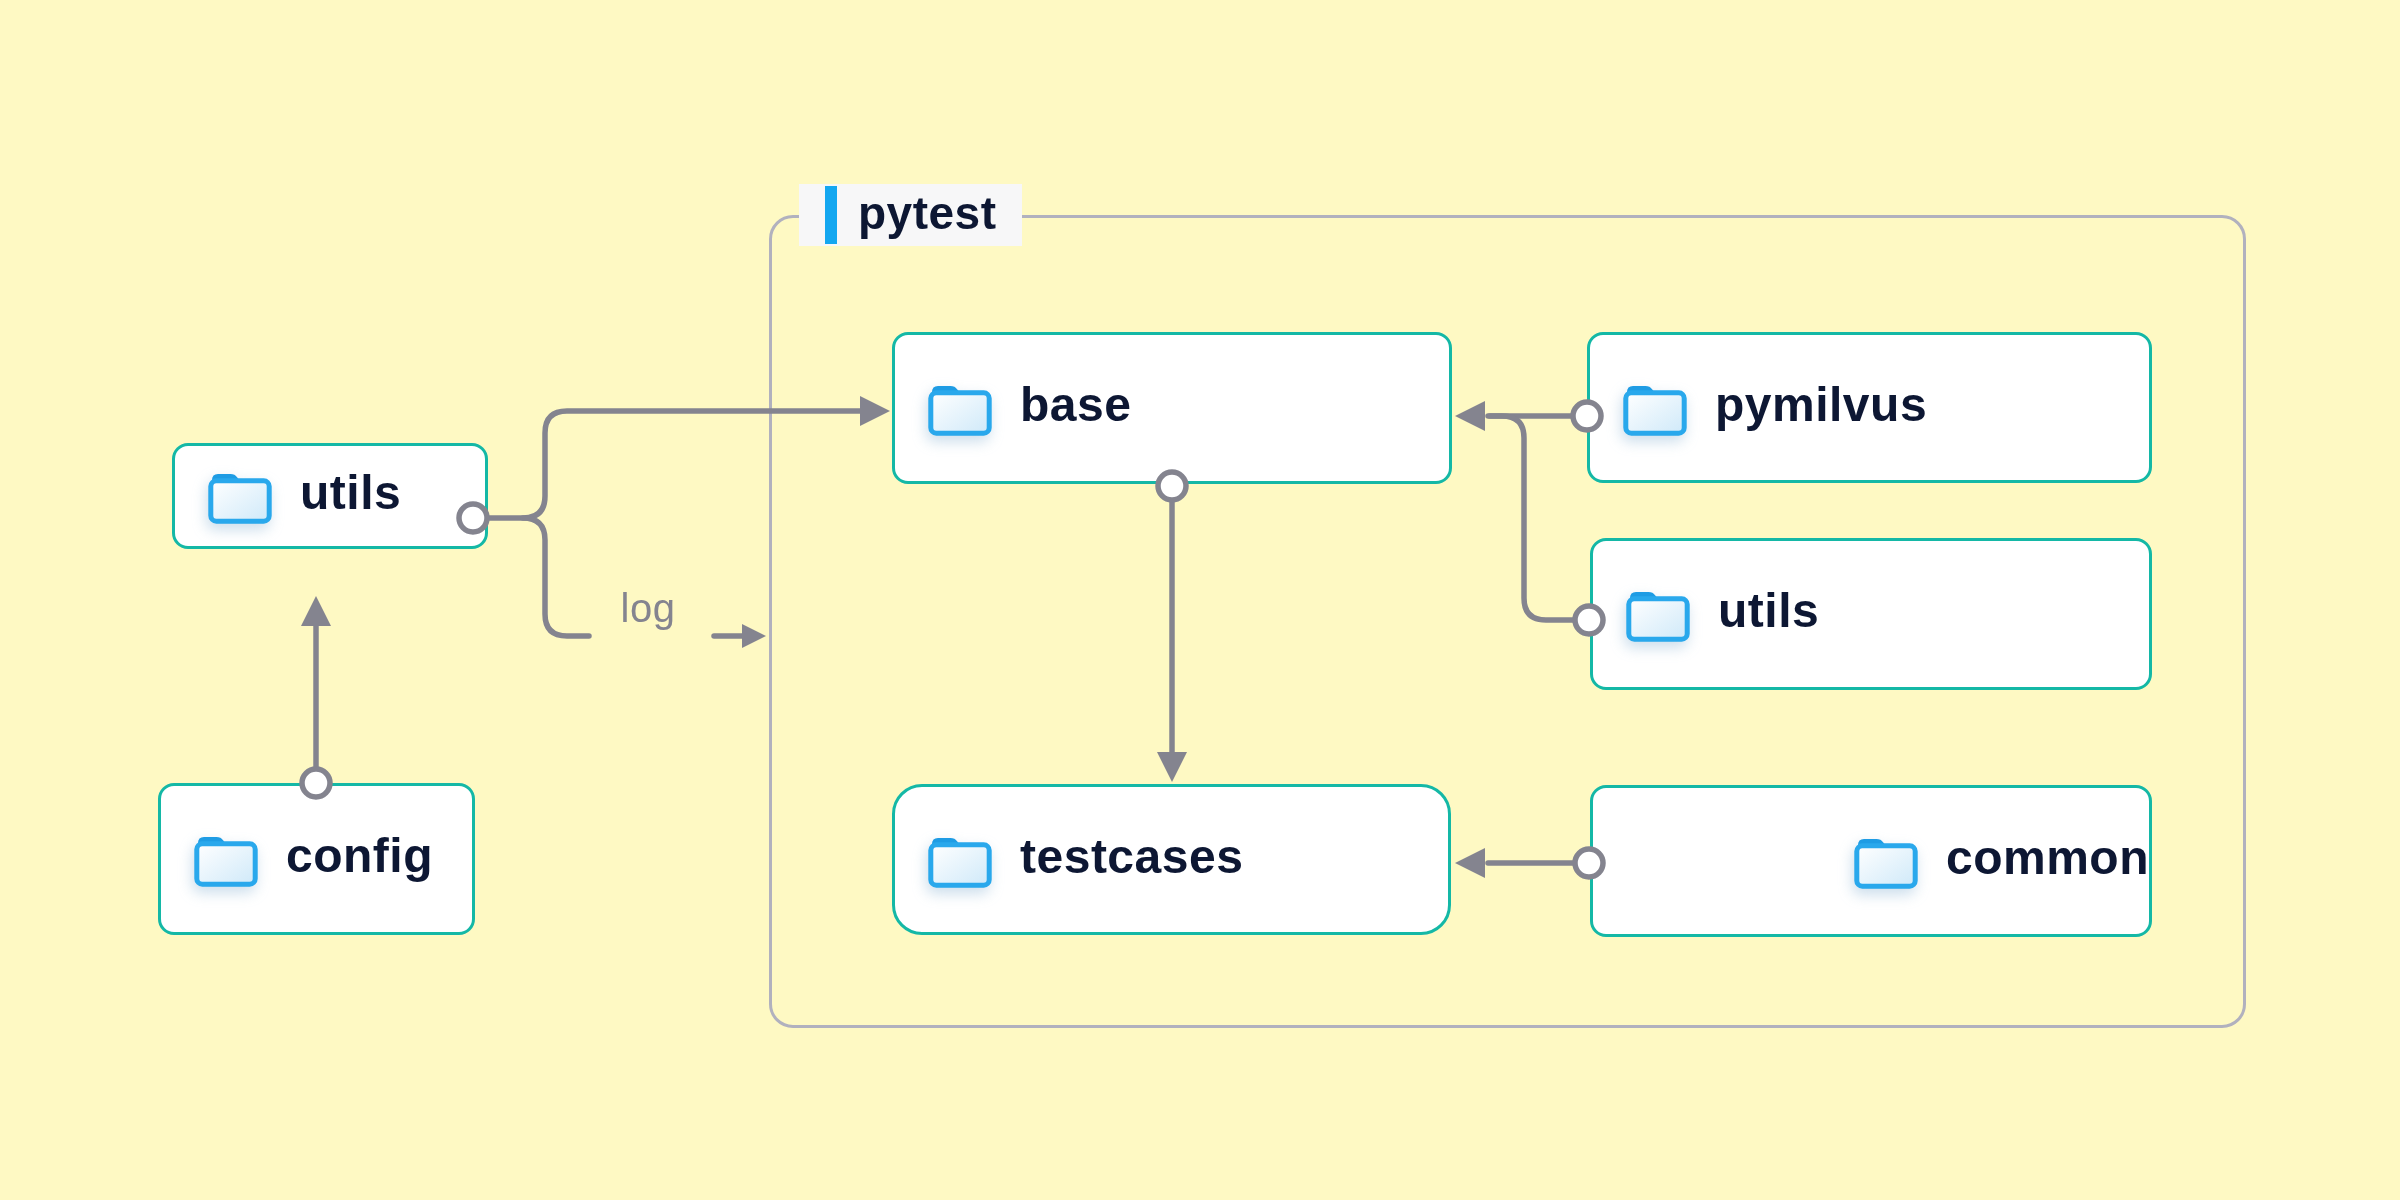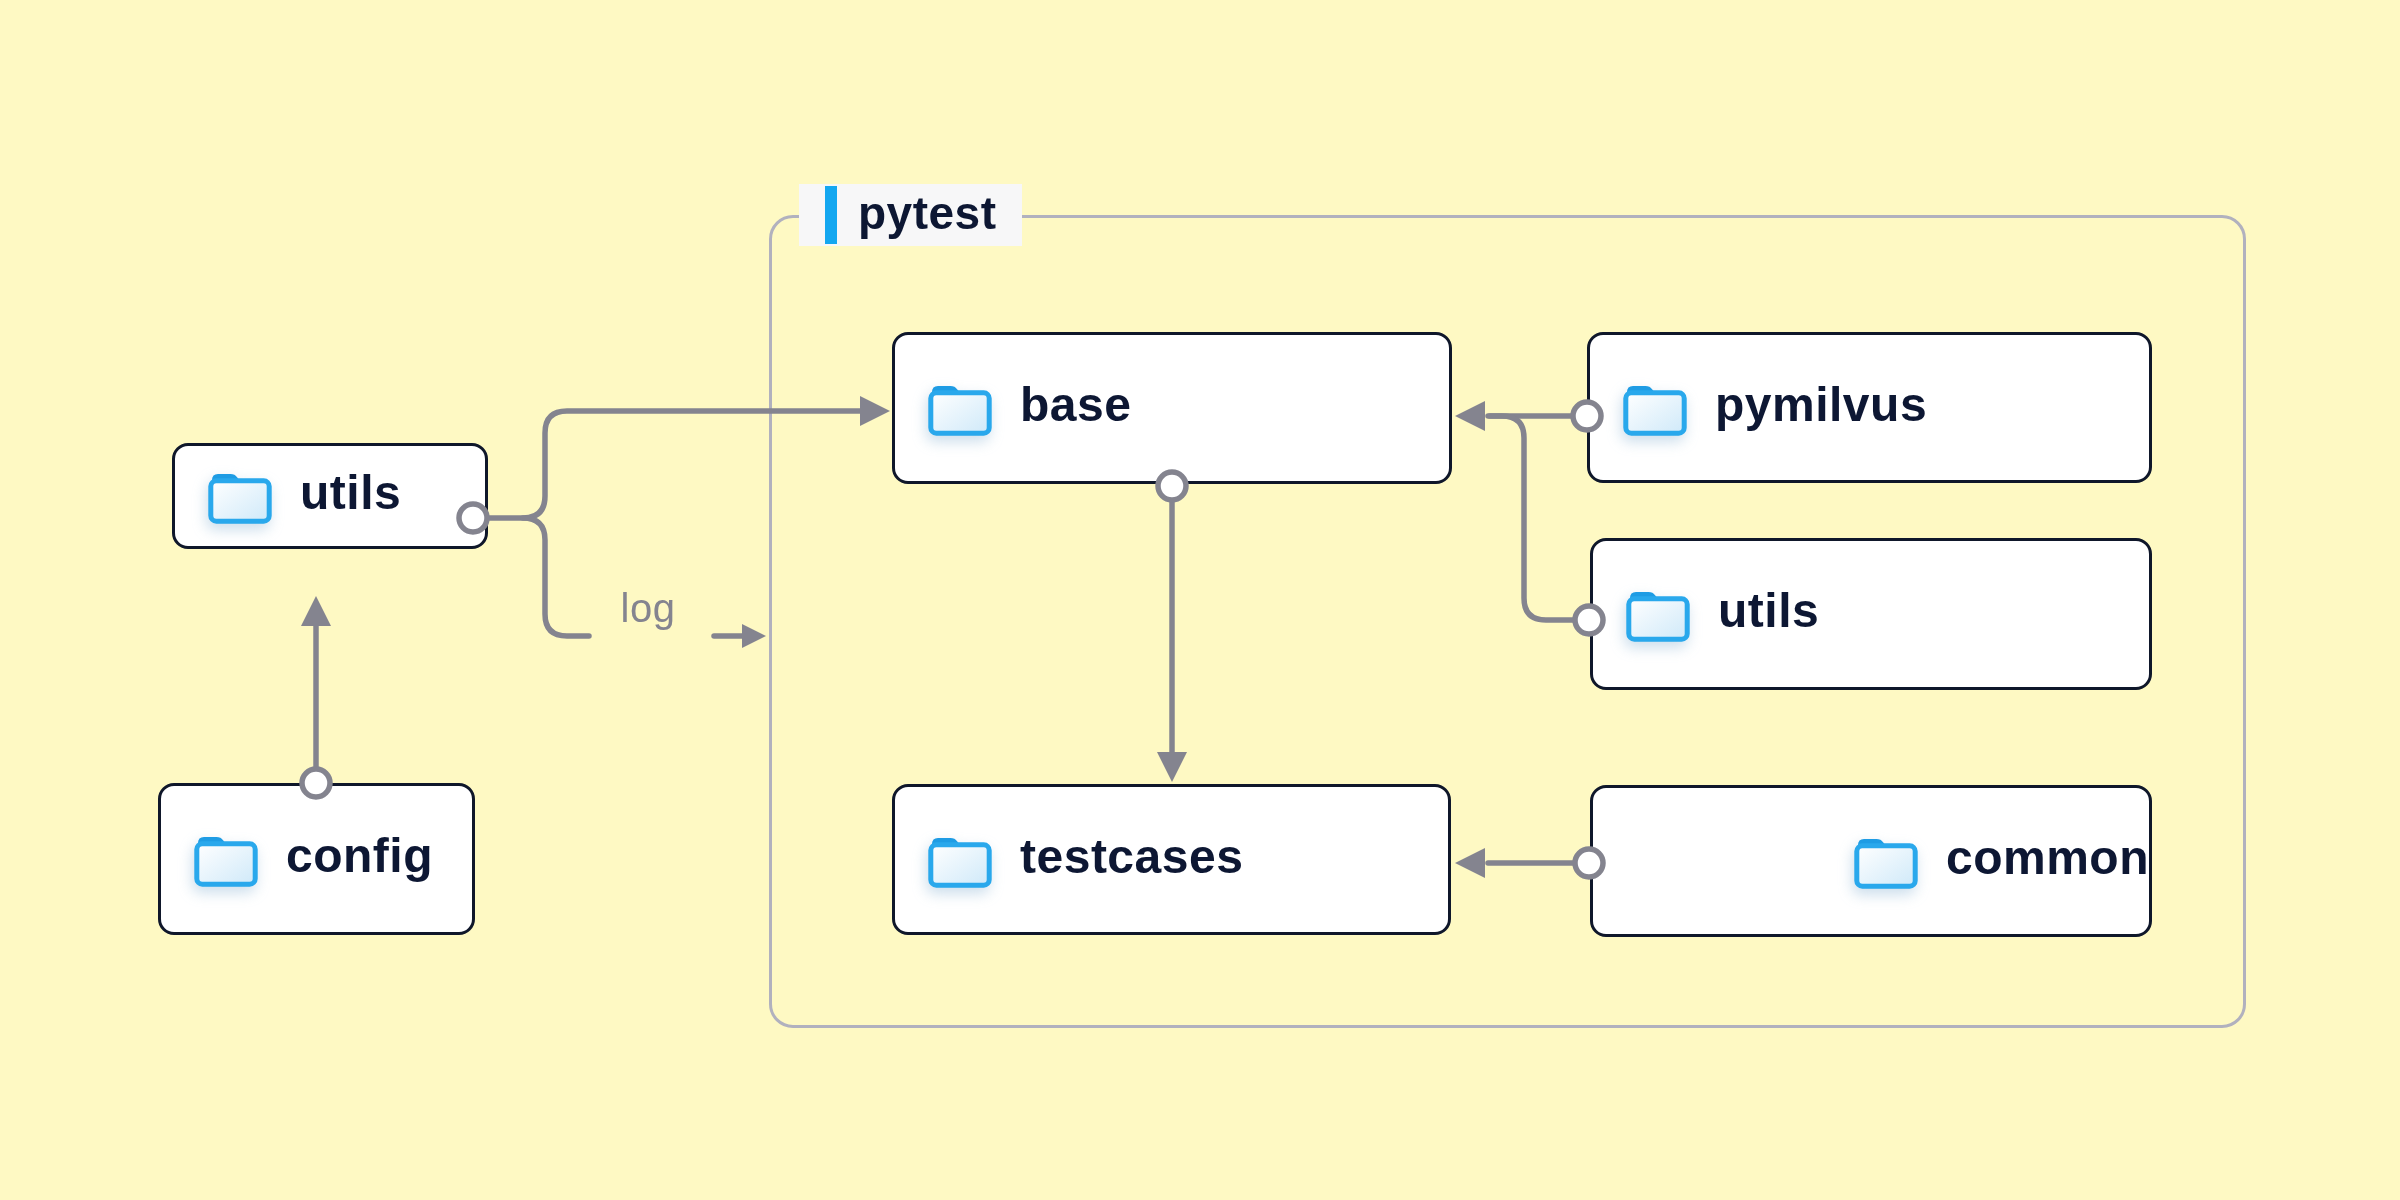--- a/index.html
+++ b/index.html
@@ -47,21 +47,21 @@
     font-size: 46px;
     font-weight: 600;
     color: #0d1733;
     letter-spacing: 0.5px;
     line-height: 1;
     padding-bottom: 4px;
   }
   .node {
     position: absolute;
     background: #ffffff;
-    border: 3px solid #0f172a;
+    border: 3px solid #14b8a6;
     border-radius: 16px;
     box-sizing: border-box;
     display: flex;
     align-items: center;
     padding-left: 33px;
     gap: 28px;
     z-index: 2;
   }
   .node-label {
     font-size: 48px;
@@ -158,21 +158,21 @@
     <span class="node-label">pymilvus</span>
   </div>
 
   <div class="node" style="left:1590px; top:538px; width:562px; height:152px;">
     <svg class="folder">
         <use href="#folderIcon"></use>
       </svg>
     <span class="node-label">utils</span>
   </div>
 
-  <div class="node" style="left:892px; top:784px; width:559px; height:151px;">
+  <div class="node" style="left:892px; top:784px; width:559px; height:151px;border-radius:30px;">
     <svg class="folder">
         <use href="#folderIcon"></use>
       </svg>
     <span class="node-label">testcases</span>
   </div>
 
   <div class="node" style="left:1590px; top:785px; width:562px; height:152px;justify-content:flex-end;">
     <svg class="folder">
         <use href="#folderIcon"></use>
       </svg>

